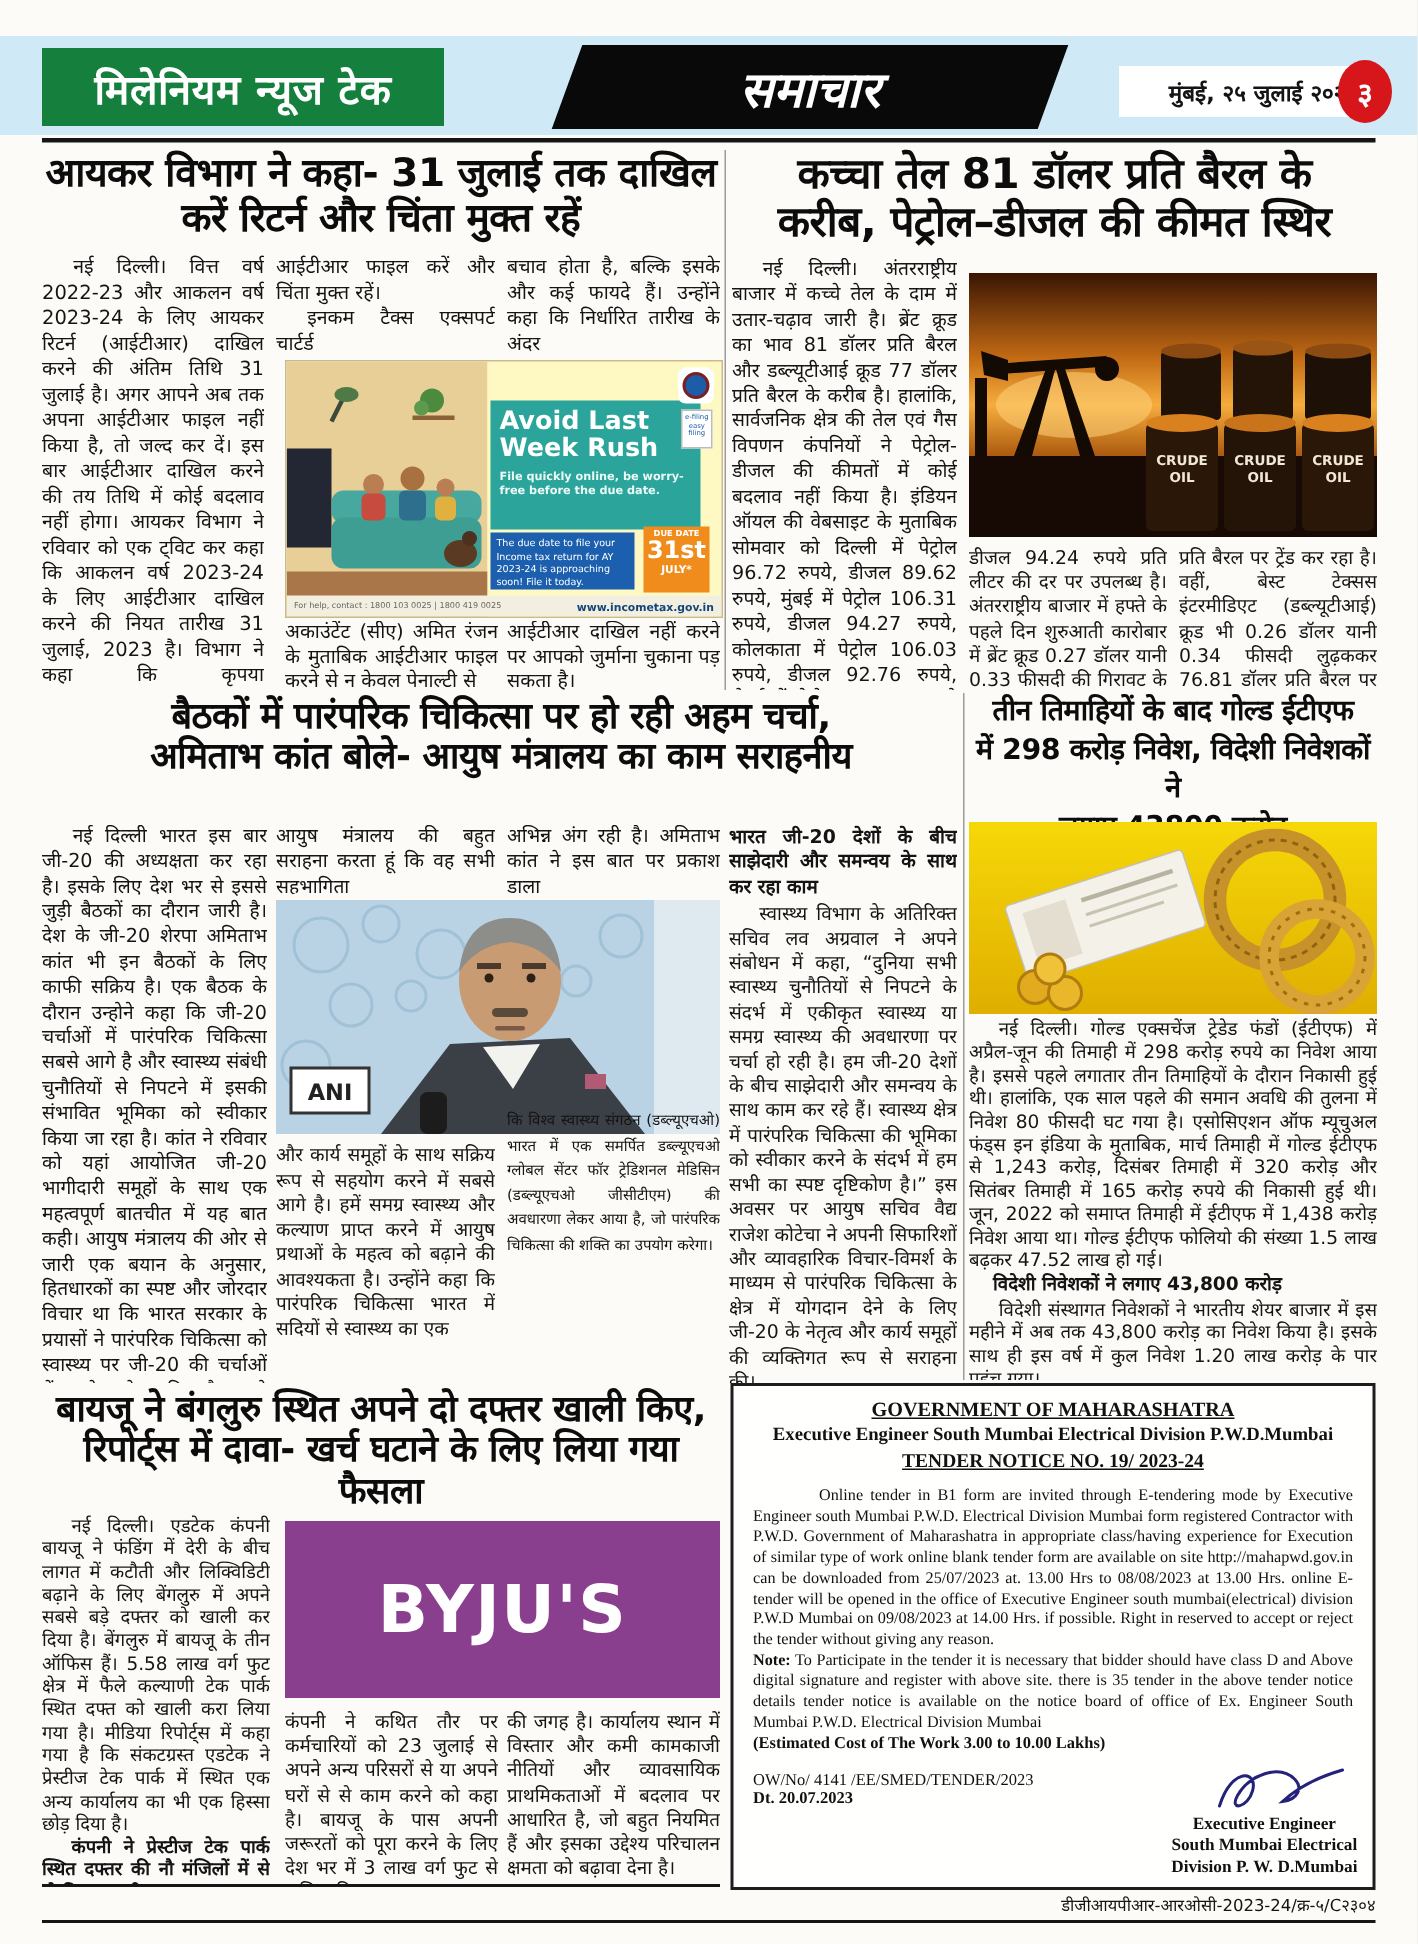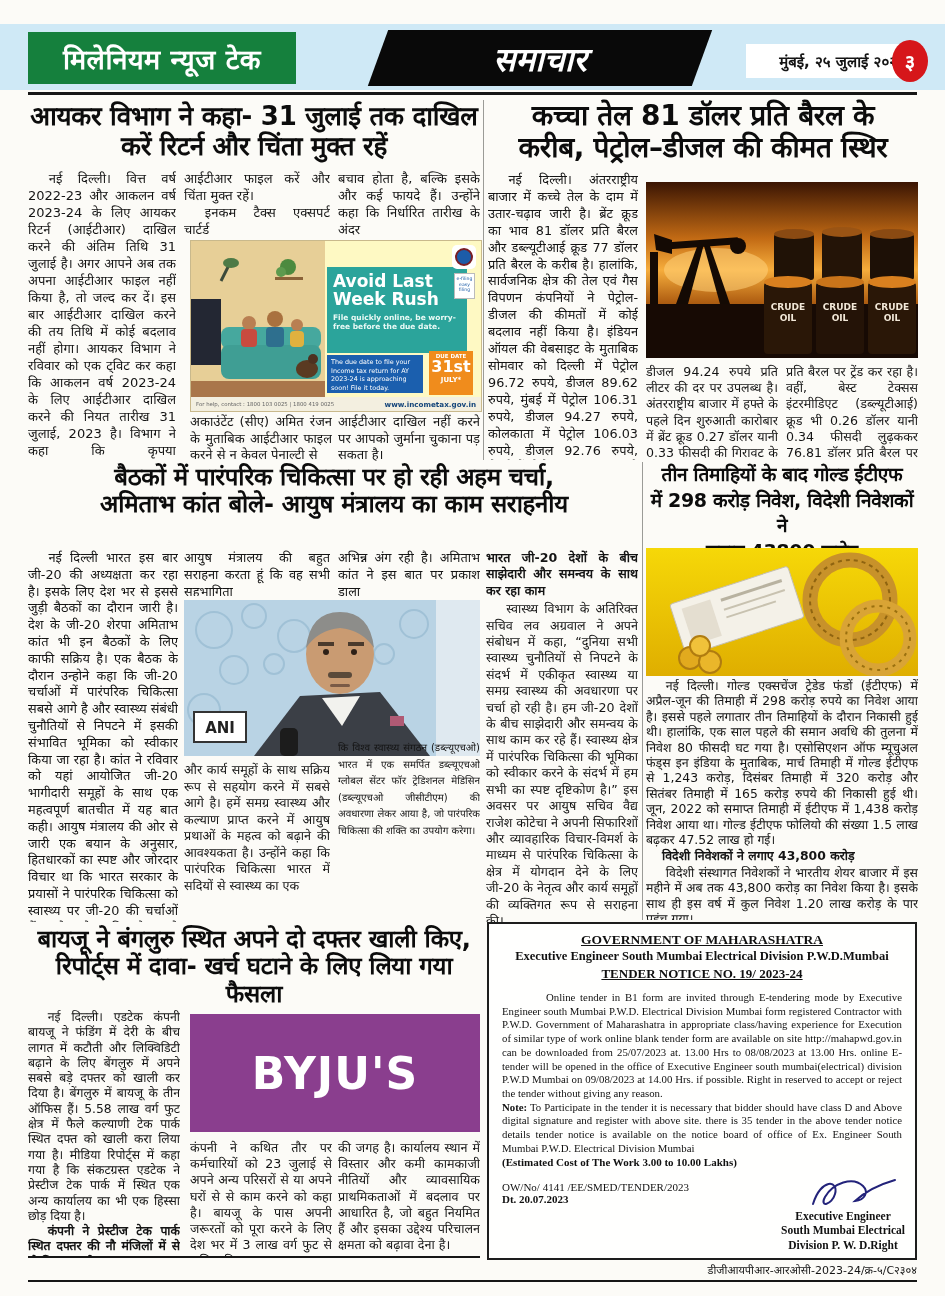--- a/index.html
+++ b/index.html
@@ -335,21 +335,21 @@
     </div>
     <div class="est">(Estimated Cost of The Work 3.00 to 10.00 Lakhs)</div>
     <div class="ref">OW/No/ 4141 /EE/SMED/TENDER/2023</div>
     <div class="dt">Dt. 20.07.2023</div>
     <svg id="signbox" width="96" height="46">
       <path d="M8,34 C16,8 34,10 30,24 C27,35 14,38 20,27 C28,13 48,6 58,16 C64,22 60,30 50,31 C62,20 76,14 90,10" fill="none" stroke="#23237a" stroke-width="2" stroke-linecap="round"></path>
     </svg>
     <div id="signatory">
       <div>Executive Engineer</div>
       <div>South Mumbai Electrical</div>
-      <div>Division P. W. D.Right</div>
+      <div>Division P. W. D.Mumbai</div>
     </div>
   </div>
 
   <div class="abs hrule" style="left:28px;top:1256px;width:452px;height:2px;"></div>
   <div id="footref" class="abs">डीजीआयपीआर-आरओसी-2023-24/क्र-५/C२३०४</div>
   <div class="abs hrule" style="left:28px;top:1280px;width:889px;height:2px;"></div>
 
 </div>
 
 </body></html>

